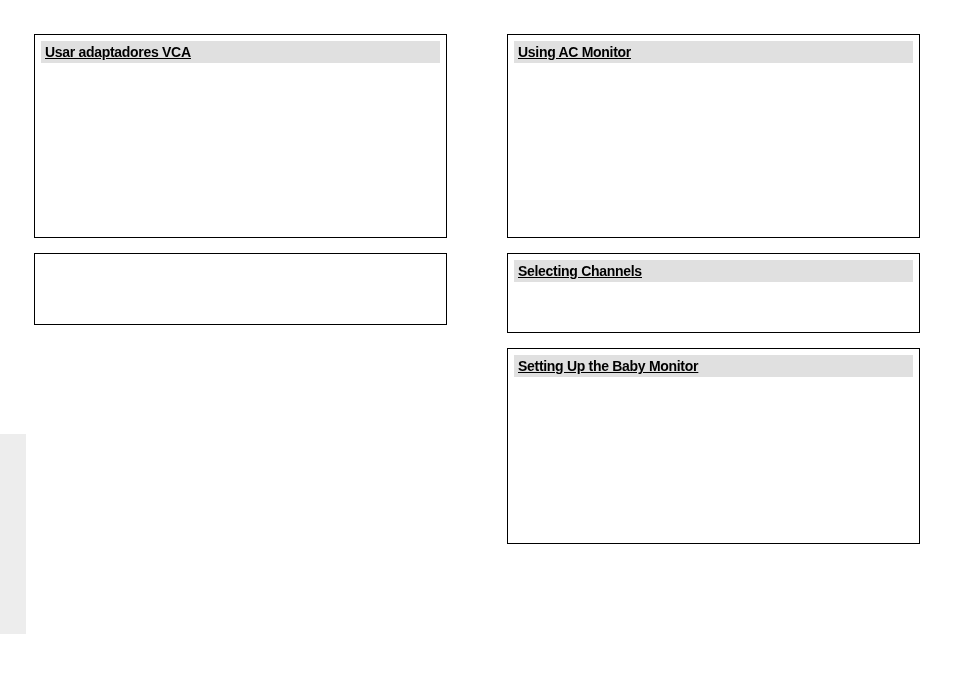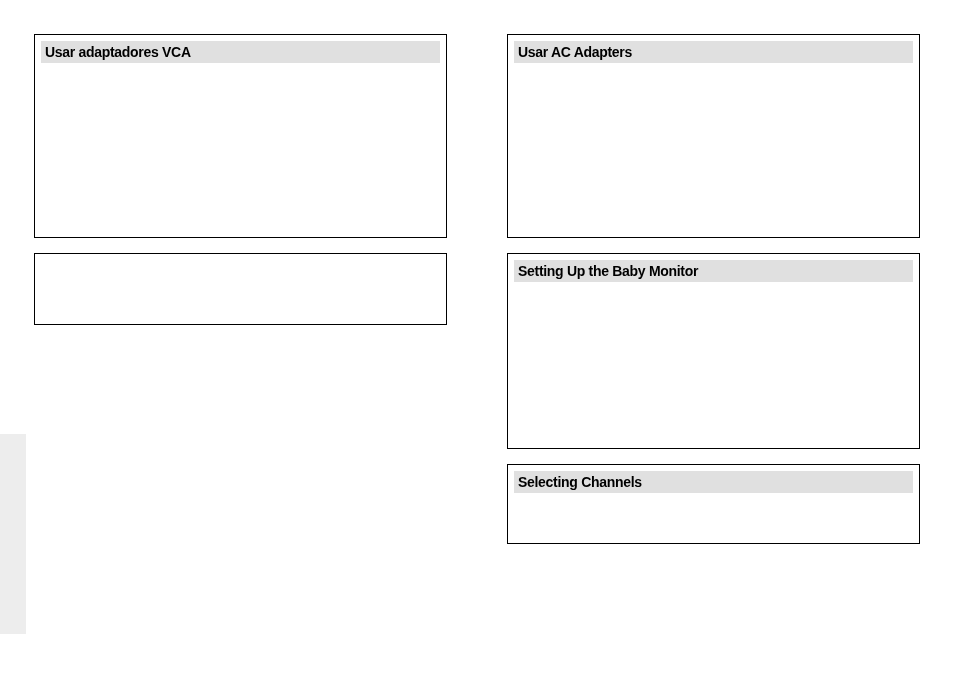--- a/index.html
+++ b/index.html
@@ -1,18 +1,19 @@
 <!DOCTYPE html>
 <html><head>
   <meta charset="utf-8">
   <style>
     * {
       box-sizing: border-box;
       margin: 0;
       padding: 0;
+      text-decoration: underline;
     }
     body {
       width: 954px;
       height: 675px;
       background: #ffffff;
       font-family: Arial, Helvetica, sans-serif;
       position: relative;
     }
     .column {
       position: absolute;
@@ -70,24 +71,24 @@
     <div class="section-title">Usar adaptadores VCA</div>
     <div class="section-body"></div>
   </div>
   <div class="section-box" id="box-l2">
     <div class="section-body"></div>
   </div>
 </div>
 
 <div class="column right-column">
   <div class="section-box" id="box-r1">
-    <div class="section-title">Usar AC Adapters</div>
+    <div class="section-title">Using AC Monitor</div>
+    <div class="section-body"></div>
+  </div>
+  <div class="section-box" id="box-r2">
+    <div class="section-title">Selecting Channels</div>
     <div class="section-body"></div>
   </div>
   <div class="section-box" id="box-r3">
     <div class="section-title">Setting Up the Baby Monitor</div>
     <div class="section-body"></div>
   </div>
-  <div class="section-box" id="box-r2">
-    <div class="section-title">Selecting Channels</div>
-    <div class="section-body"></div>
-  </div>
 </div>
 
 </body></html>

